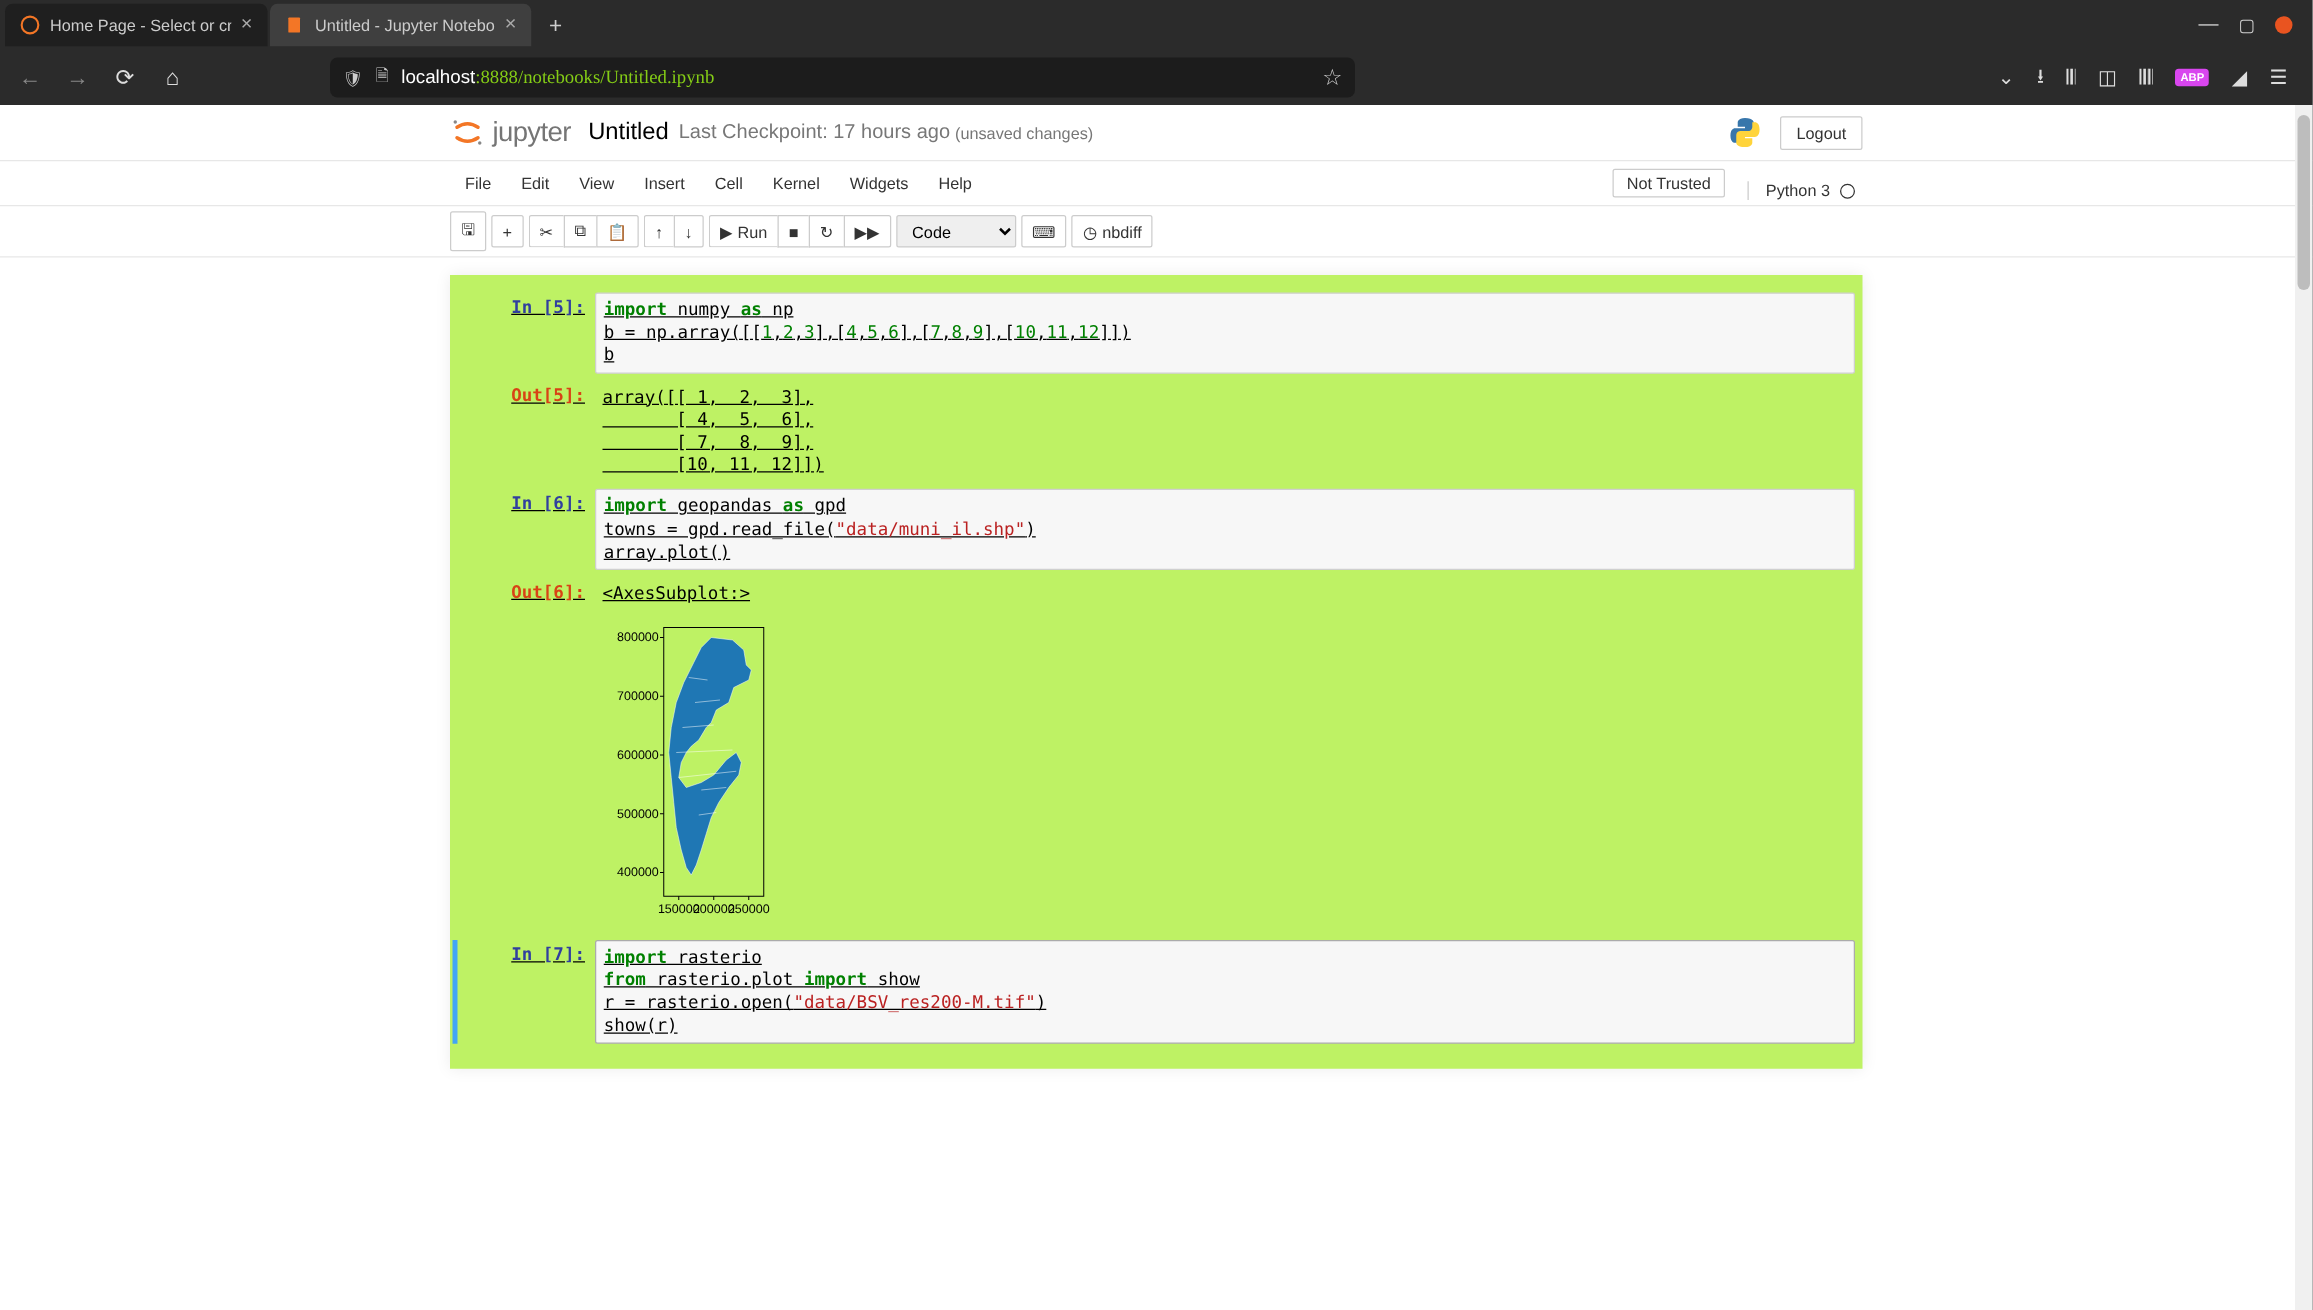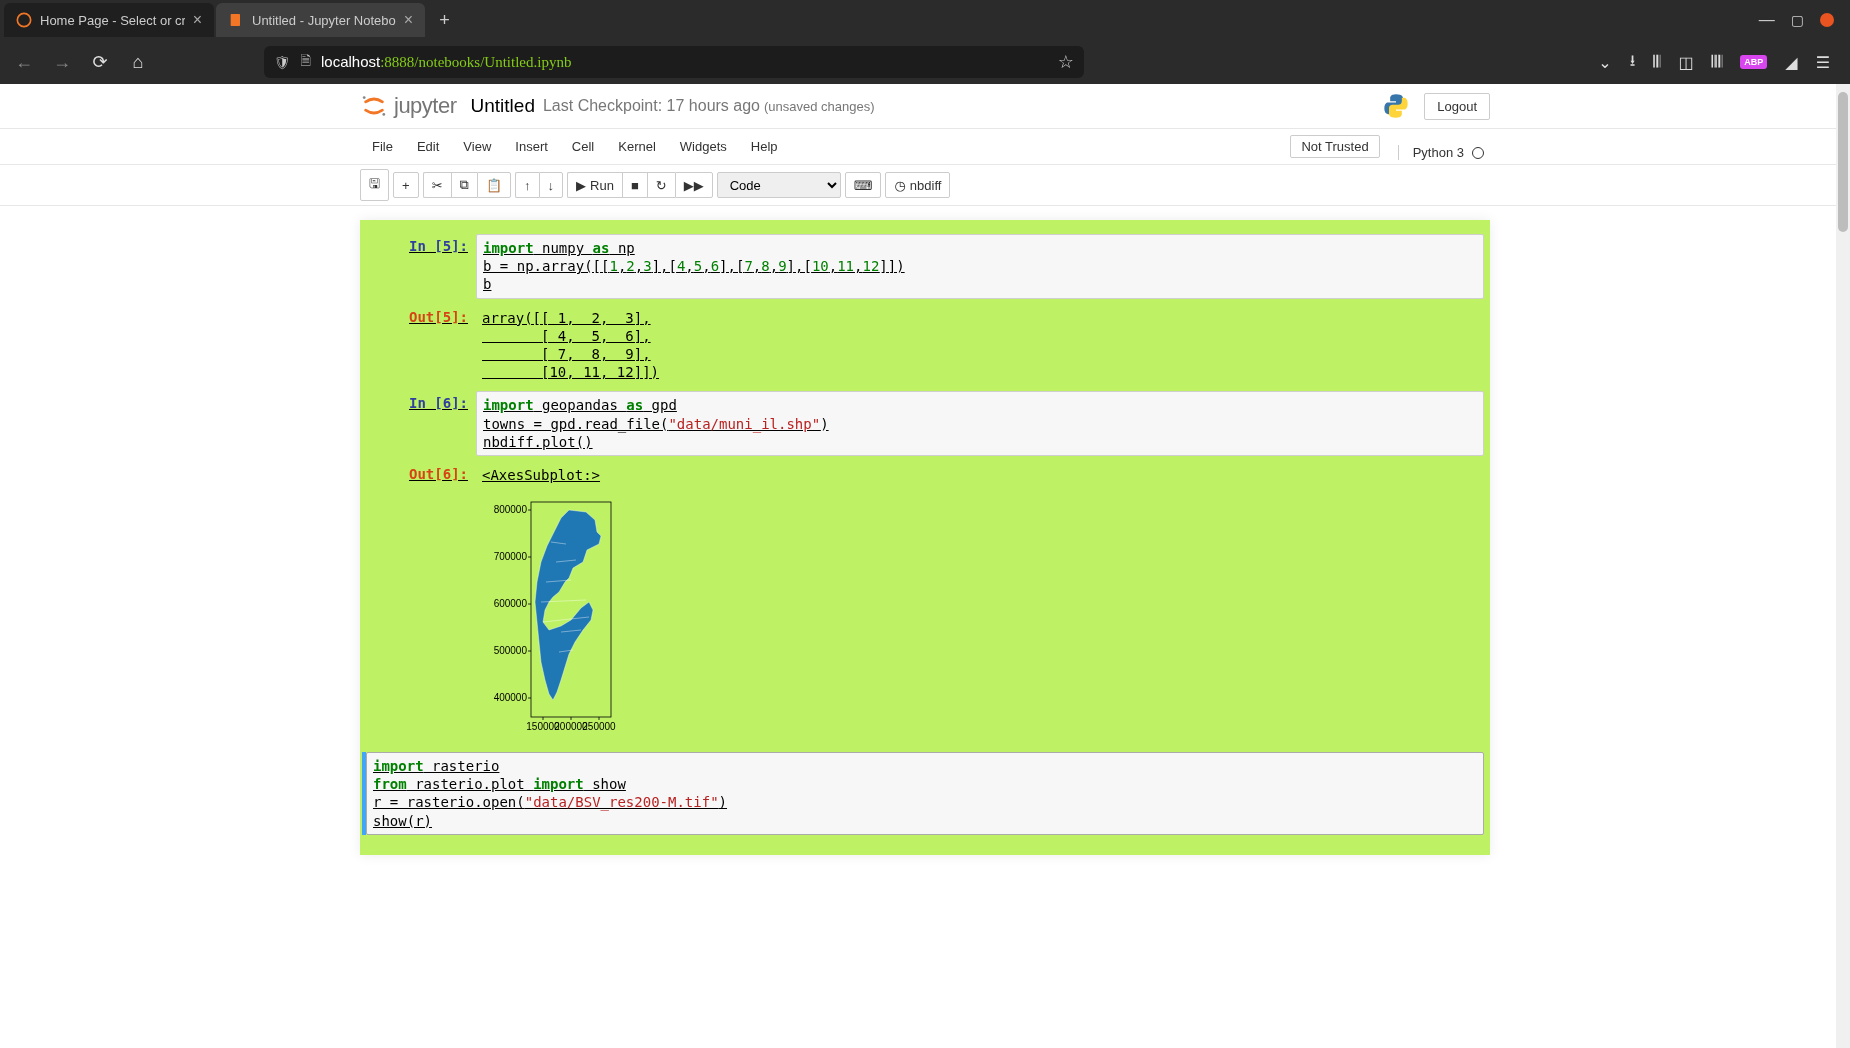--- a/index.html
+++ b/index.html
@@ -54,21 +54,21 @@
     .kernel-idle { width: 12px; height: 12px; border: 1.5px solid #333; border-radius: 50%; }
     
     .toolbar-wrap { border-bottom: 1px solid #e7e7e7; }
     .toolbar { display: flex; align-items: center; max-width: 1130px; margin: 0 auto; padding: 4px 0; gap: 4px; }
     .tb-group { display: flex; }
     .tb-btn { border: 1px solid #ccc; background: #fff; padding: 4px 8px; font-size: 13px; color: #333; cursor: pointer; display: flex; align-items: center; gap: 4px; min-height: 26px; }
     .tb-group .tb-btn:not(:last-child) { border-right: none; }
     .tb-group .tb-btn:first-child { border-radius: 2px 0 0 2px; }
     .tb-group .tb-btn:last-child { border-radius: 0 2px 2px 0; }
     .tb-btn.single { border-radius: 2px; }
-    .cell-type-select { border: 1px solid #ccc; padding: 4px 8px; font-size: 13px; width: 124px; height: 26px; border-radius: 2px; }
+    .cell-type-select { border: 1px solid #ccc; padding: 4px 8px; font-size: 13px; width: 96px; height: 26px; border-radius: 2px; }
     
     .notebook-container { max-width: 1130px; margin: 14px auto; background: #bef264; box-shadow: 0 0 12px rgba(0,0,0,0.08); padding: 14px 6px; text-decoration: underline; }
     .cell { display: flex; margin-bottom: 6px; }
     .prompt { width: 110px; text-align: right; padding: 4px 8px 4px 0; font-family: monospace; font-size: 14px; flex-shrink: 0; }
     .in-prompt { color: #303F9F; font-weight: bold; }
     .out-prompt { color: #D84315; font-weight: bold; }
     .input-area { flex: 1; border: 1px solid #cfcfcf; border-radius: 2px; background: #f7f7f7; padding: 4px 6px; font-family: monospace; font-size: 14px; line-height: 1.3; white-space: pre; overflow-x: auto; }
     .output-area { flex: 1; padding: 4px 6px; font-family: monospace; font-size: 14px; line-height: 1.3; white-space: pre; }
     
     .kw { color: #008000; font-weight: bold; }
@@ -243,21 +243,21 @@
       <div class="output-area">array([[ 1,  2,  3],
        [ 4,  5,  6],
        [ 7,  8,  9],
        [10, 11, 12]])</div>
     </div>
 
     <div class="cell">
       <div class="prompt in-prompt">In [6]:</div>
       <div class="input-area"><span class="kw">import</span><span> geopandas </span><span class="kw">as</span><span> gpd</span>
 <span>towns = gpd.read_file(</span><span class="str">"data/muni_il.shp"</span><span>)</span>
-<span>nbdiff.plot()</span></div>
+<span>array.plot()</span></div>
     </div>
     <div class="cell">
       <div class="prompt out-prompt">Out[6]:</div>
       <div class="output-area">&lt;AxesSubplot:&gt;</div>
     </div>
 
     <div class="plot-container">
       <svg class="plot-svg" width="260" height="248">
         <g transform="translate(55,8)">
           <rect x="0" y="0" width="80" height="215" fill="none" stroke="#000" stroke-width="0.8"></rect>
@@ -284,20 +284,21 @@
             <text x="68" y="228">250000</text>
           </g>
           <line x1="12" y1="215" x2="12" y2="218" stroke="#000" stroke-width="0.8"></line>
           <line x1="40" y1="215" x2="40" y2="218" stroke="#000" stroke-width="0.8"></line>
           <line x1="68" y1="215" x2="68" y2="218" stroke="#000" stroke-width="0.8"></line>
         </g>
       </svg>
     </div>
 
     <div class="cell" style="border-left:4px solid #42A5F5; padding-left:0; margin-left:-4px;">
+      <div class="prompt in-prompt">In [7]:</div>
       <div class="input-area" style="border-color:#ababab;"><span class="kw">import</span><span> rasterio</span>
 <span class="kw">from</span><span> rasterio.plot </span><span class="kw">import</span><span> show</span>
 <span>r = rasterio.open(</span><span class="str">"data/BSV_res200-M.tif"</span><span>)</span>
 <span>show(r)</span></div>
     </div>
 
   </div>
 
   <div class="scrollbar-track">
     <div class="scrollbar-thumb"></div>

